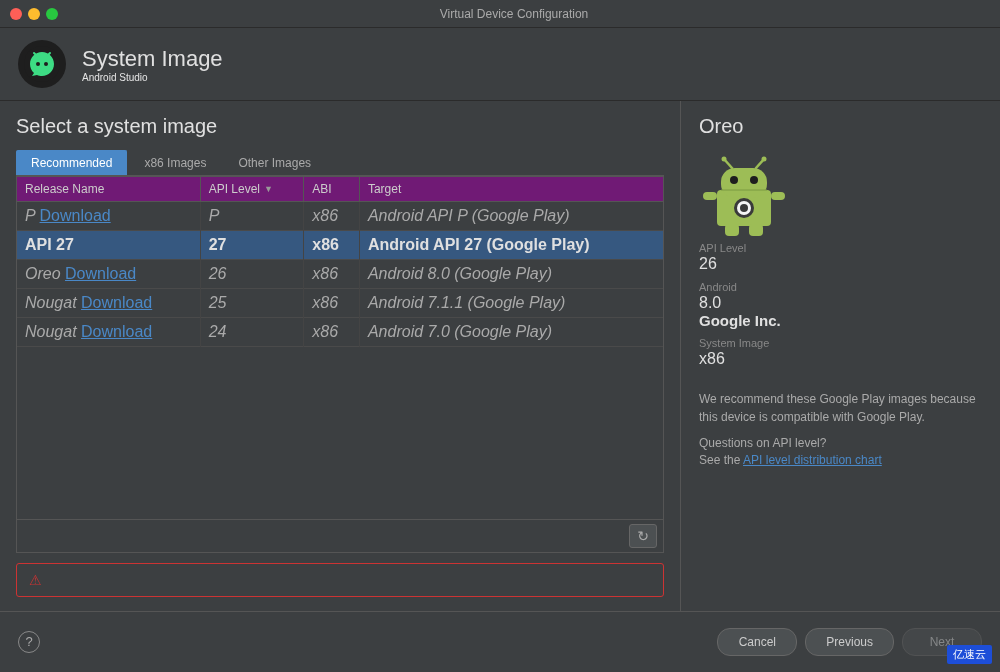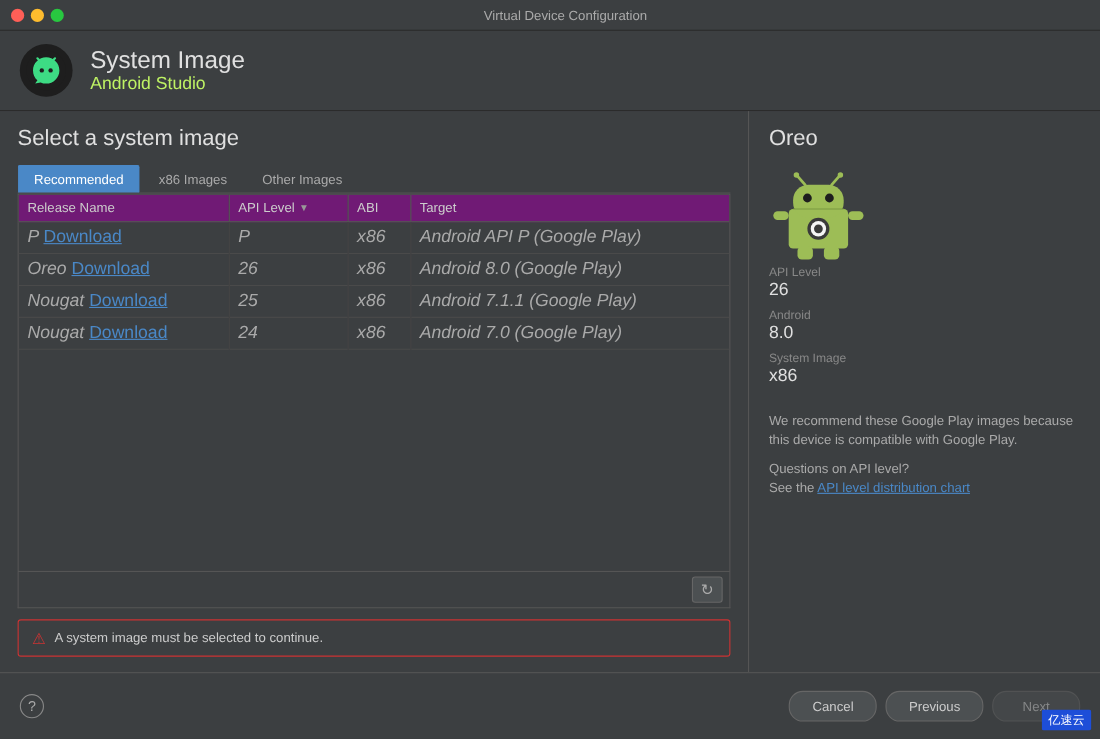--- a/index.html
+++ b/index.html
@@ -64,22 +64,22 @@
       align-items: center;
       justify-content: center;
       overflow: hidden;
     }
     .header-text h1 {
       font-size: 22px;
       font-weight: 300;
       color: #e0e0e0;
     }
     .header-text p {
-      font-size: 16px;
-      color: #bef264;
+      font-size: 10px;
+      color: #e5e5e5;
     }
 
     
     .main-content {
       background: #3c3f41;
       display: flex;
       height: calc(672px - 28px - 74px - 60px);
     }
 
     
@@ -384,20 +384,26 @@
             </th>
           </tr>
         </thead>
         <tbody id="table-body">
         <tr>
               <td><span style="font-style: italic;">P </span><span class="link">Download</span></td>
               <td style="font-style: italic;">P</td>
               <td style="font-style: italic;">x86</td>
               <td style="font-style: italic;">Android API P (Google Play)</td>
             </tr>
+            <tr class="selected">
+              <td style="font-weight: 700; color: rgb(224, 224, 224);">API 27</td>
+              <td style="font-weight: 700; color: rgb(224, 224, 224);">27</td>
+              <td style="font-weight: 700; color: rgb(224, 224, 224);">x86</td>
+              <td style="font-weight: 700; color: rgb(224, 224, 224);">Android API 27 (Google Play)</td>
+            </tr>
             <tr>
               <td><span style="font-style: italic;">Oreo </span><span class="link">Download</span></td>
               <td style="font-style: italic;">26</td>
               <td style="font-style: italic;">x86</td>
               <td style="font-style: italic;">Android 8.0 (Google Play)</td>
             </tr>
             <tr>
               <td><span style="font-style: italic;">Nougat </span><span class="link">Download</span></td>
               <td style="font-style: italic;">25</td>
               <td style="font-style: italic;">x86</td>
@@ -411,21 +417,20 @@
             </tr>
           </tbody>
       </table>
     </div>
     <div class="table-footer">
       <button class="refresh-btn" title="Refresh">↻</button>
     </div>
 
     <div class="error-box">
       <span class="error-icon">⚠</span>
-      <span class="error-text">A system image must be selected to continue.</span>
     </div>
   </div>
 
   <div class="right-panel">
     <div class="oreo-title">Oreo</div>
 
     <div class="robot-container">
       <svg width="90" height="90" viewBox="0 0 90 90">
 
         <rect x="18" y="38" width="54" height="36" rx="4" fill="#9dbd56"></rect>
@@ -456,20 +461,21 @@
     </div>
 
     <div class="info-section">
       <div class="info-label">API Level</div>
       <div class="info-value">26</div>
     </div>
 
     <div class="info-section">
       <div class="info-label">Android</div>
       <div class="info-value">8.0</div>
+      <div class="info-value bold">Google Inc.</div>
     </div>
 
     <div class="info-section">
       <div class="info-label">System Image</div>
       <div class="info-value">x86</div>
     </div>
 
     <div class="description-text">We recommend these Google Play images because this device is compatible with Google Play.</div>
 
     <div class="questions-text">Questions on API level?</div>

